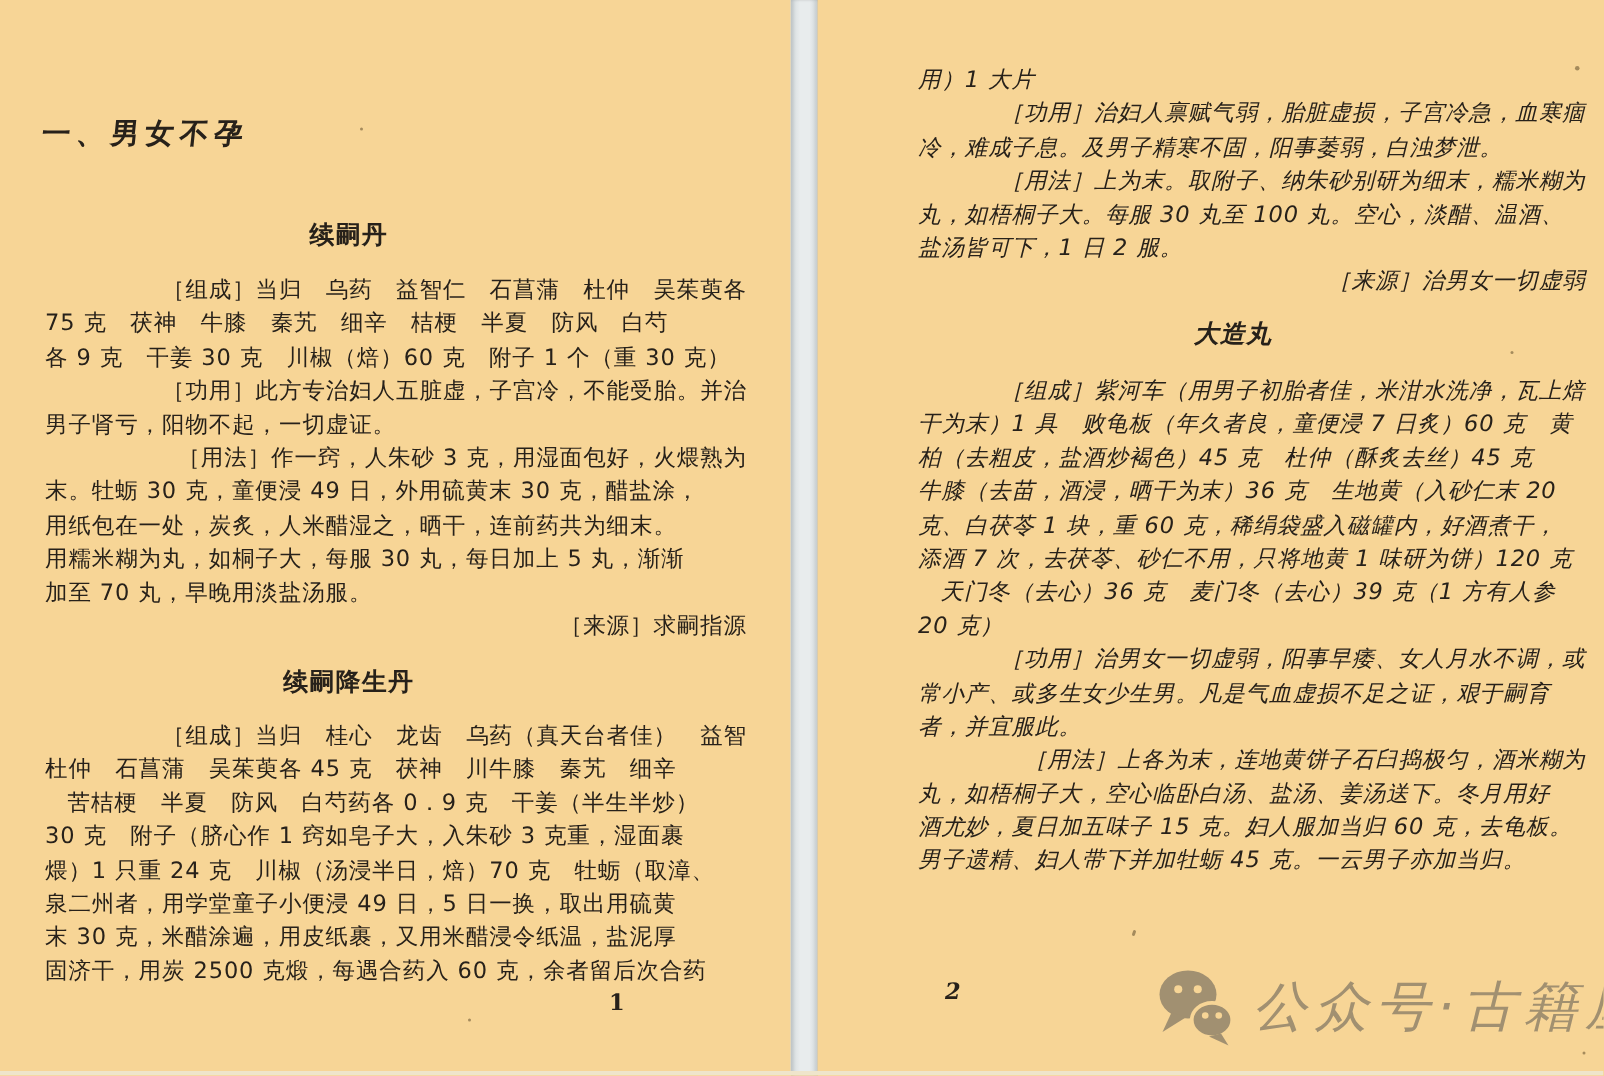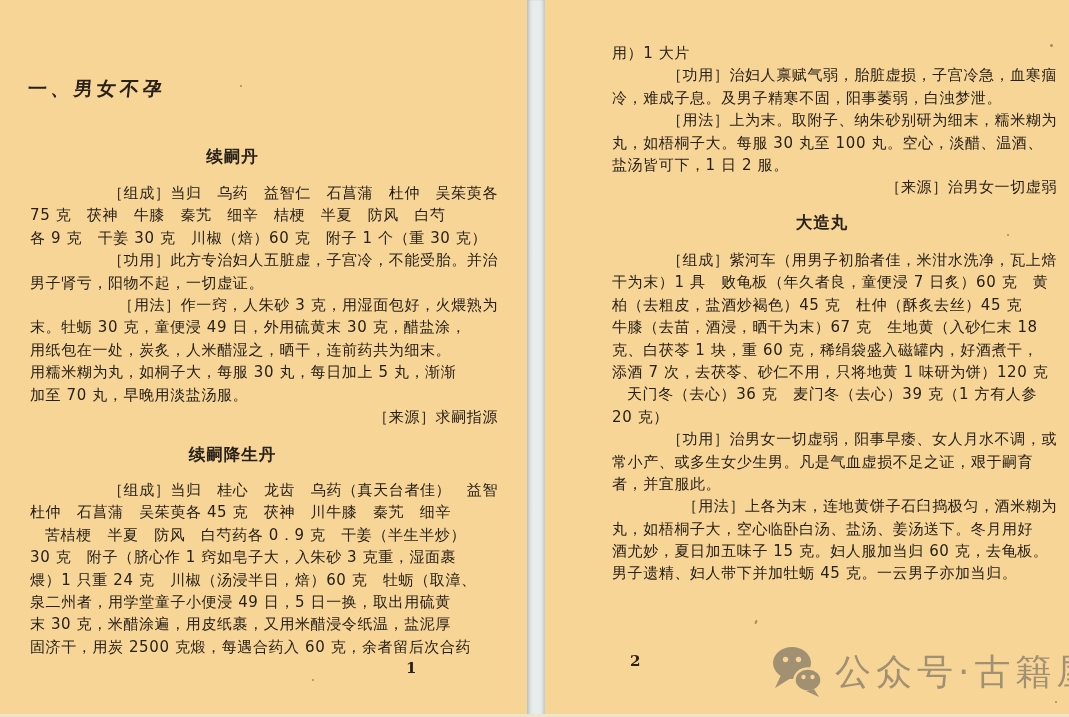--- a/index.html
+++ b/index.html
@@ -4,21 +4,21 @@
 <style>
   html, body { margin:0; padding:0; }
   body {
     width:1069px; height:717px; position:relative; overflow:hidden;
     background: var(--paper, #f7d596);
     font-family: "DejaVu Sans", sans-serif;
     color: var(--ink, #27211a);
   }
   .page { position:absolute; top:0; height:717px; }
   #left-page { left:0; width:527px; }
-  #right-page { left:545px; width:524px; }
+  #right-page { left:545px; width:524px;font-style:italic; }
 
   #divider {
     position:absolute; left:527px; top:0; width:18px; height:717px;
     background: linear-gradient(90deg, var(--divider_dark,#d3dadc) 0%, var(--divider_light,#e8eced) 35%, var(--divider_light,#e8eced) 70%, var(--divider_dark,#d3dadc) 100%);
     box-shadow: inset 2px 0 2px rgba(0,0,0,0.10), inset -2px 0 2px rgba(0,0,0,0.06);
   }
   #bottom-edge {
     position:absolute; left:0; bottom:0; width:1069px; height:3px;
     background: var(--edge, #efe5cb);
   }
@@ -103,21 +103,21 @@
       <div class="line indent-0">加至 70 丸，早晚用淡盐汤服。</div>
       <div class="line indent-2">［来源］求嗣指源</div>
     </div>
 
   <div class="sec-heading" id="ls2-h">续嗣降生丹</div>
   <div class="lines" id="ls2-lines">
       <div class="line indent-2">［组成］当归　桂心　龙齿　乌药（真天台者佳）　益智</div>
       <div class="line indent-0">杜仲　石菖蒲　吴茱萸各 45 克　茯神　川牛膝　秦艽　细辛</div>
       <div class="line indent-1">苦桔梗　半夏　防风　白芍药各 0．9 克　干姜（半生半炒）</div>
       <div class="line indent-0">30 克　附子（脐心作 1 窍如皂子大，入朱砂 3 克重，湿面裹</div>
-      <div class="line indent-0">煨）1 只重 24 克　川椒（汤浸半日，焙）60 克　牡蛎（取漳、</div>
+      <div class="line indent-0">煨）1 只重 24 克　川椒（汤浸半日，焙）70 克　牡蛎（取漳、</div>
       <div class="line indent-0">泉二州者，用学堂童子小便浸 49 日，5 日一换，取出用硫黄</div>
       <div class="line indent-0">末 30 克，米醋涂遍，用皮纸裹，又用米醋浸令纸温，盐泥厚</div>
       <div class="line indent-0">固济干，用炭 2500 克煅，每遇合药入 60 克，余者留后次合药</div>
     </div>
 
   <div class="page-number" id="pn-left">1</div>
 </div>
 
 <div id="divider"></div>
 
@@ -130,21 +130,21 @@
       <div class="line indent-0">丸，如梧桐子大。每服 30 丸至 100 丸。空心，淡醋、温酒、</div>
       <div class="line indent-0">盐汤皆可下，1 日 2 服。</div>
       <div class="line indent-2">［来源］治男女一切虚弱</div>
     </div>
 
   <div class="sec-heading" id="rs1-h">大造丸</div>
   <div class="lines" id="rs1-lines">
       <div class="line indent-2">［组成］紫河车（用男子初胎者佳，米泔水洗净，瓦上焙</div>
       <div class="line indent-0">干为末）1 具　败龟板（年久者良，童便浸 7 日炙）60 克　黄</div>
       <div class="line indent-0">柏（去粗皮，盐酒炒褐色）45 克　杜仲（酥炙去丝）45 克</div>
-      <div class="line indent-0">牛膝（去苗，酒浸，晒干为末）67 克　生地黄（入砂仁末 18</div>
+      <div class="line indent-0">牛膝（去苗，酒浸，晒干为末）36 克　生地黄（入砂仁末 20</div>
       <div class="line indent-0">克、白茯苓 1 块，重 60 克，稀绢袋盛入磁罐内，好酒煮干，</div>
       <div class="line indent-0">添酒 7 次，去茯苓、砂仁不用，只将地黄 1 味研为饼）120 克</div>
       <div class="line indent-1">天门冬（去心）36 克　麦门冬（去心）39 克（1 方有人参</div>
       <div class="line indent-0">20 克）</div>
       <div class="line indent-2">［功用］治男女一切虚弱，阳事早痿、女人月水不调，或</div>
       <div class="line indent-0">常小产、或多生女少生男。凡是气血虚损不足之证，艰于嗣育</div>
       <div class="line indent-0">者，并宜服此。</div>
       <div class="line indent-2">［用法］上各为末，连地黄饼子石臼捣极匀，酒米糊为</div>
       <div class="line indent-0">丸，如梧桐子大，空心临卧白汤、盐汤、姜汤送下。冬月用好</div>
       <div class="line indent-0">酒尤妙，夏日加五味子 15 克。妇人服加当归 60 克，去龟板。</div>

